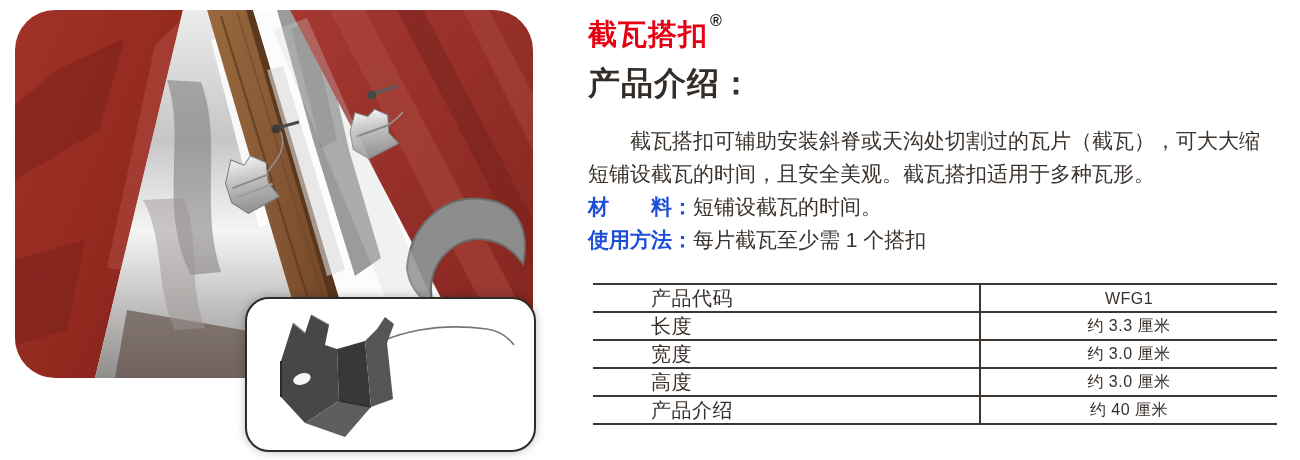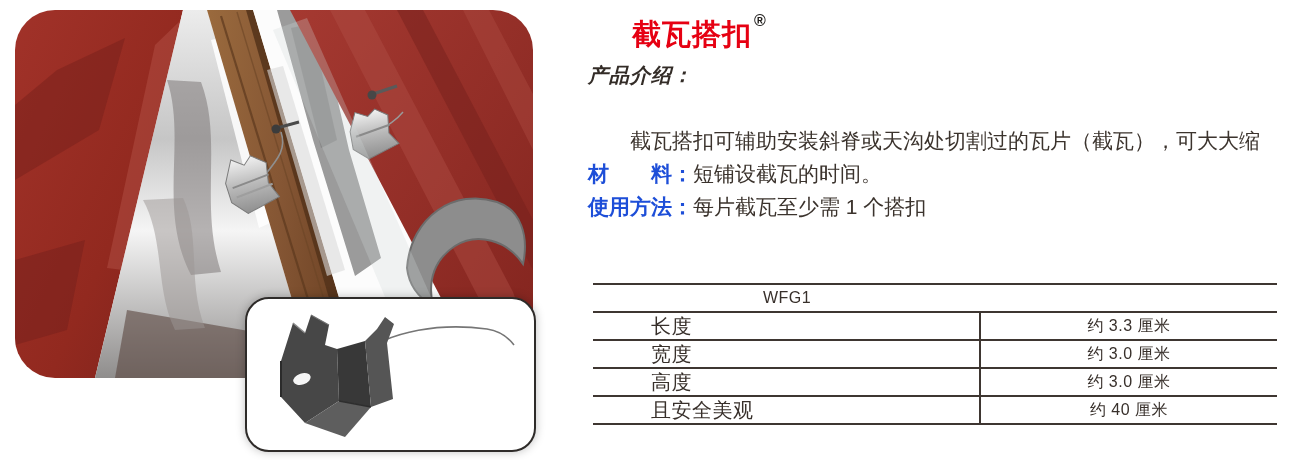--- a/index.html
+++ b/index.html
@@ -16,25 +16,25 @@
   }
   .photo svg{display:block;width:100%;height:100%;}
   .inset{
     position:absolute;left:245px;top:297px;width:287px;height:151px;
     background:#ffffff;border:2px solid #2e2b29;border-radius:24px;
     box-shadow:0 0 10px rgba(0,0,0,.25);
     overflow:hidden;
   }
   .inset svg{display:block;width:100%;height:100%;}
   .title-row{position:absolute;left:588px;top:12px;white-space:nowrap;}
-  .title-text{font-size:29px;font-weight:bold;letter-spacing:1px;margin-left:44px;}
+  .title-text{font-size:29px;font-weight:bold;letter-spacing:1px;}
   .title-reg{font-size:16px;font-weight:bold;color:#1c1a18;vertical-align:18px;margin-left:2px;}
   .intro-heading{
     position:absolute;left:588px;top:62px;
-    font-size:20px;font-weight:bold;color:#332c27;letter-spacing:1px;white-space:nowrap;font-style:italic;
+    font-size:32px;font-weight:bold;color:#332c27;letter-spacing:1px;white-space:nowrap;
   }
   .body-block{position:absolute;left:588px;top:108px;width:706px;font-size:21px;line-height:33px;color:#3b332d;margin-top:16px;}
   .para-line{white-space:nowrap;}
   .para-line.indent{text-indent:2em;}
   .attr-line{white-space:nowrap;}
   .attr-label{font-weight:bold;color:#1d4ed8;}
   
   .spec-table{
     position:absolute;left:593px;top:283px;width:684px;
     border-top:2px solid #3e3631;
@@ -161,41 +161,43 @@
 </div>
 
 <div class="title-row">
   <span class="title-text" style="color:#e60012;">截瓦搭扣</span><span class="title-reg">®</span>
 </div>
 
 <div class="intro-heading">产品介绍：</div>
 
 <div class="body-block">
   <div class="para-line indent">截瓦搭扣可辅助安装斜脊或天沟处切割过的瓦片（截瓦），可大大缩</div>
+  <div class="para-line">短铺设截瓦的时间，且安全美观。截瓦搭扣适用于多种瓦形。</div>
   <div class="attr-line">
     <span class="attr-label">材　　料：</span><span>短铺设截瓦的时间。</span>
   </div>
   <div class="attr-line">
     <span class="attr-label">使用方法：</span><span>每片截瓦至少需 1 个搭扣</span>
   </div>
 </div>
 
 <div class="spec-table">
   <div class="spec-row">
+    <div class="spec-label">产品代码</div>
     <div class="spec-value">WFG1</div>
   </div>
   <div class="spec-row">
     <div class="spec-label">长度</div>
     <div class="spec-value">约 3.3 厘米</div>
   </div>
   <div class="spec-row">
     <div class="spec-label">宽度</div>
     <div class="spec-value">约 3.0 厘米</div>
   </div>
   <div class="spec-row">
     <div class="spec-label">高度</div>
     <div class="spec-value">约 3.0 厘米</div>
   </div>
   <div class="spec-row">
-    <div class="spec-label">且安全美观</div>
+    <div class="spec-label">产品介绍</div>
     <div class="spec-value">约 40 厘米</div>
   </div>
 </div>
 
 </body></html>

